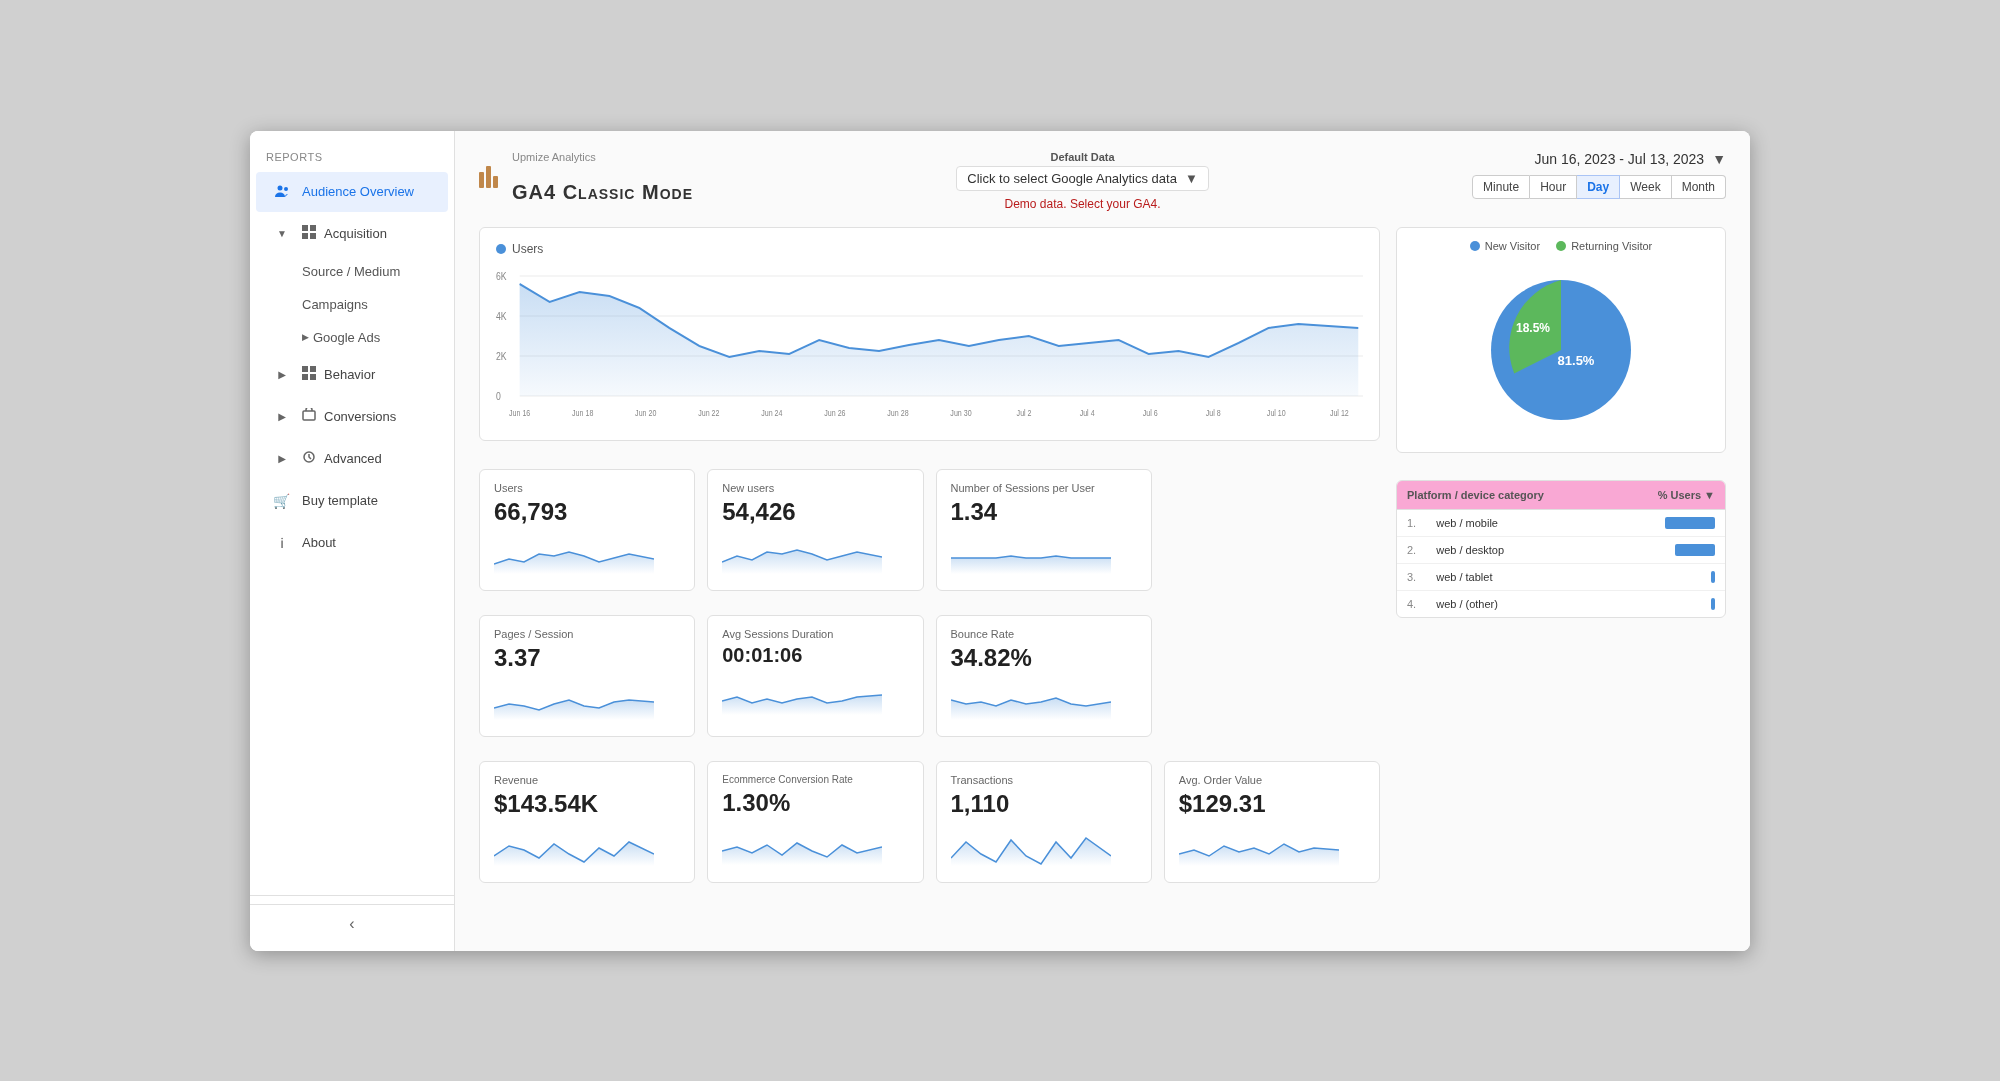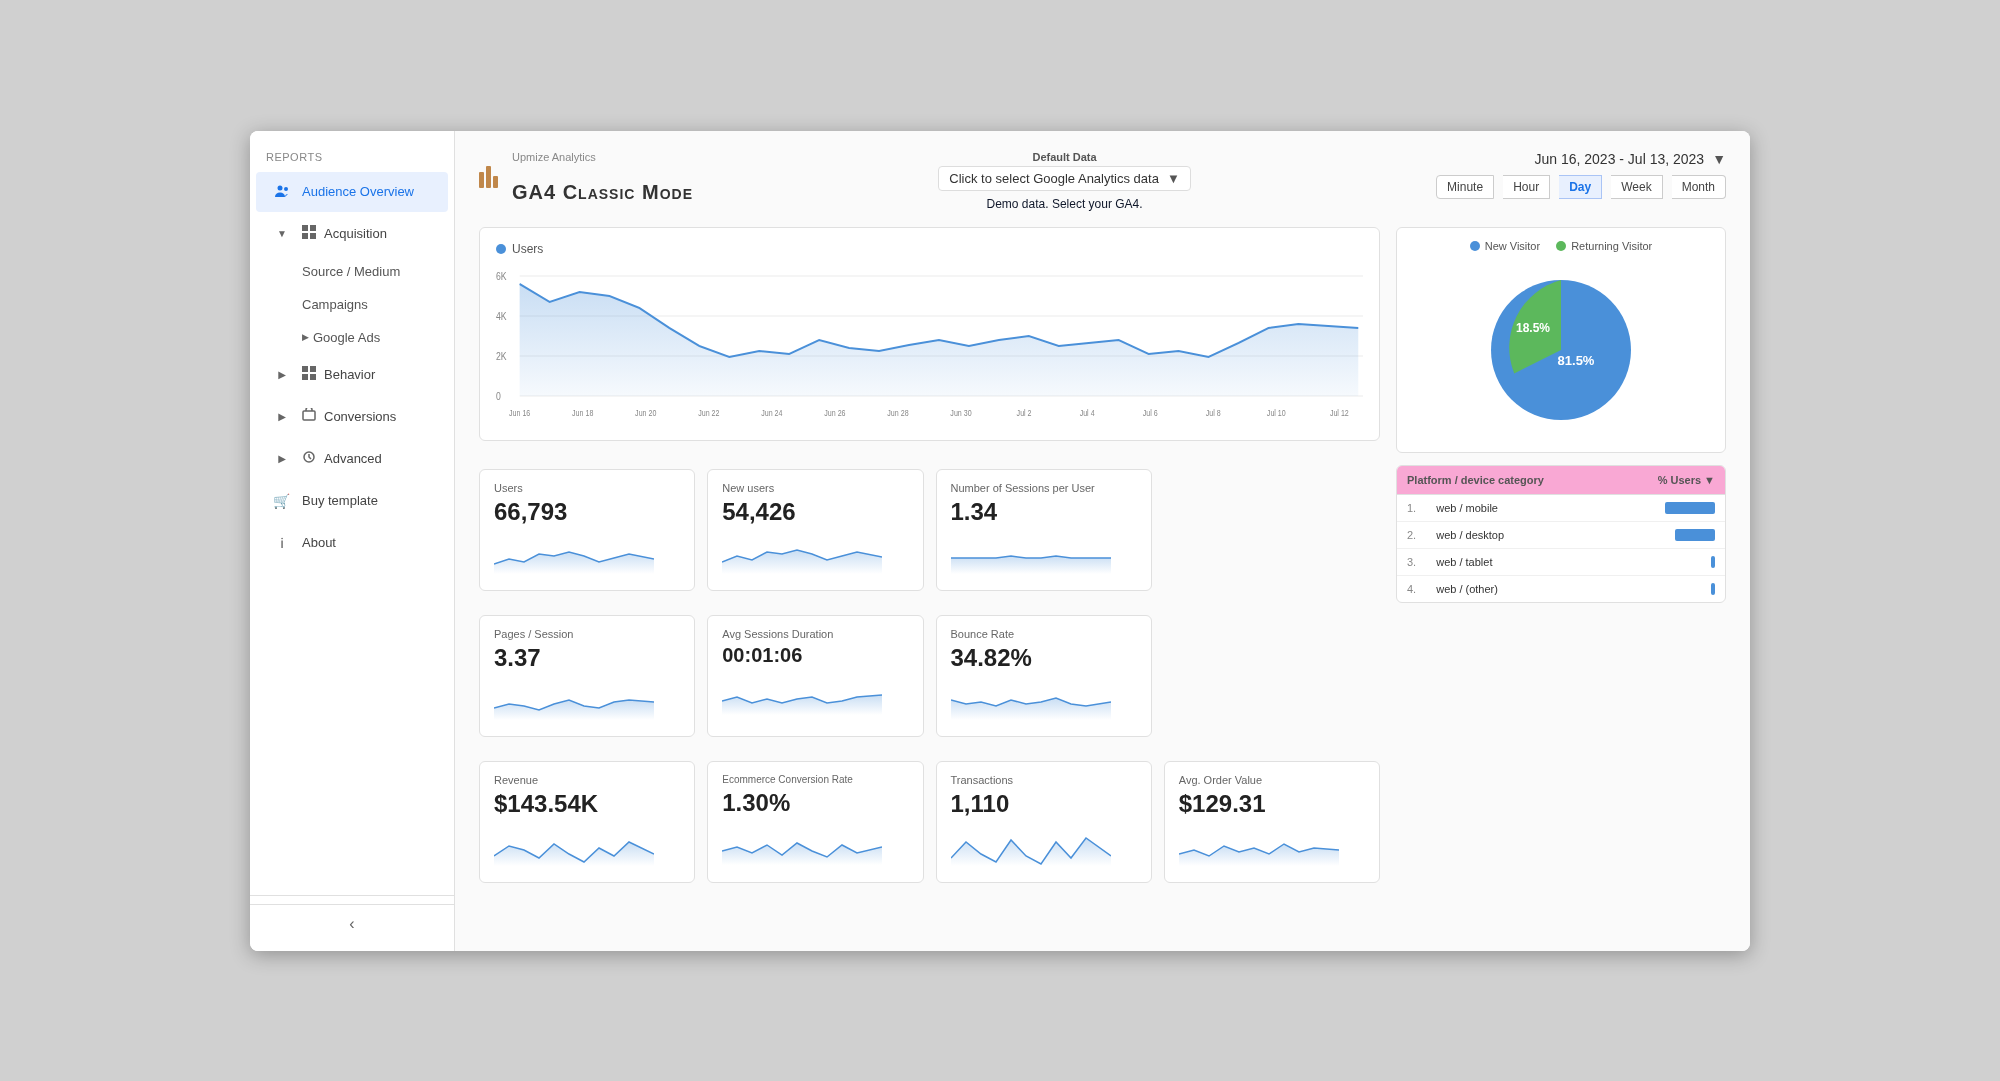--- a/index.html
+++ b/index.html
@@ -149,41 +149,41 @@
       color: #333;
       cursor: pointer;
       border: 1px solid #ddd;
       border-radius: 4px;
       padding: 4px 10px;
       background: #fff;
     }
     .header-data-selector .arrow { margin-left: 8px; color: #555; }
     .demo-text {
       font-size: 12px;
-      color: #0f172a;
+      color: #b91c1c;
       margin-top: 6px;
       text-align: center;
     }
     .header-right {
       text-align: right;
     }
     .date-range {
       display: flex;
       align-items: center;
       font-size: 14px;
       color: #333;
       cursor: pointer;
       font-weight: 500;
       margin-bottom: 8px;
       justify-content: flex-end;
     }
     .date-range .arrow { margin-left: 8px; color: #555; }
     .time-buttons {
       display: flex;
-      gap: 9px;
+      gap: 0;
     }
     .time-btn {
       padding: 4px 10px;
       font-size: 12px;
       border: 1px solid #ccc;
       background: #fff;
       cursor: pointer;
       color: #444;
     }
     .time-btn:first-child { border-radius: 4px 0 0 4px; }
@@ -251,21 +251,21 @@
       color: #222;
       margin-bottom: 8px;
     }
     .metric-sparkline {
       height: 40px;
     }
     
     .right-panel {
       display: flex;
       flex-direction: column;
-      gap: 12px;
+      gap: 27px;
     }
     .pie-section {
       background: #fff;
       border: 1px solid #e0e0e0;
       border-radius: 6px;
       padding: 12px;
       display: flex;
       flex-direction: column;
       align-items: center;
     }

